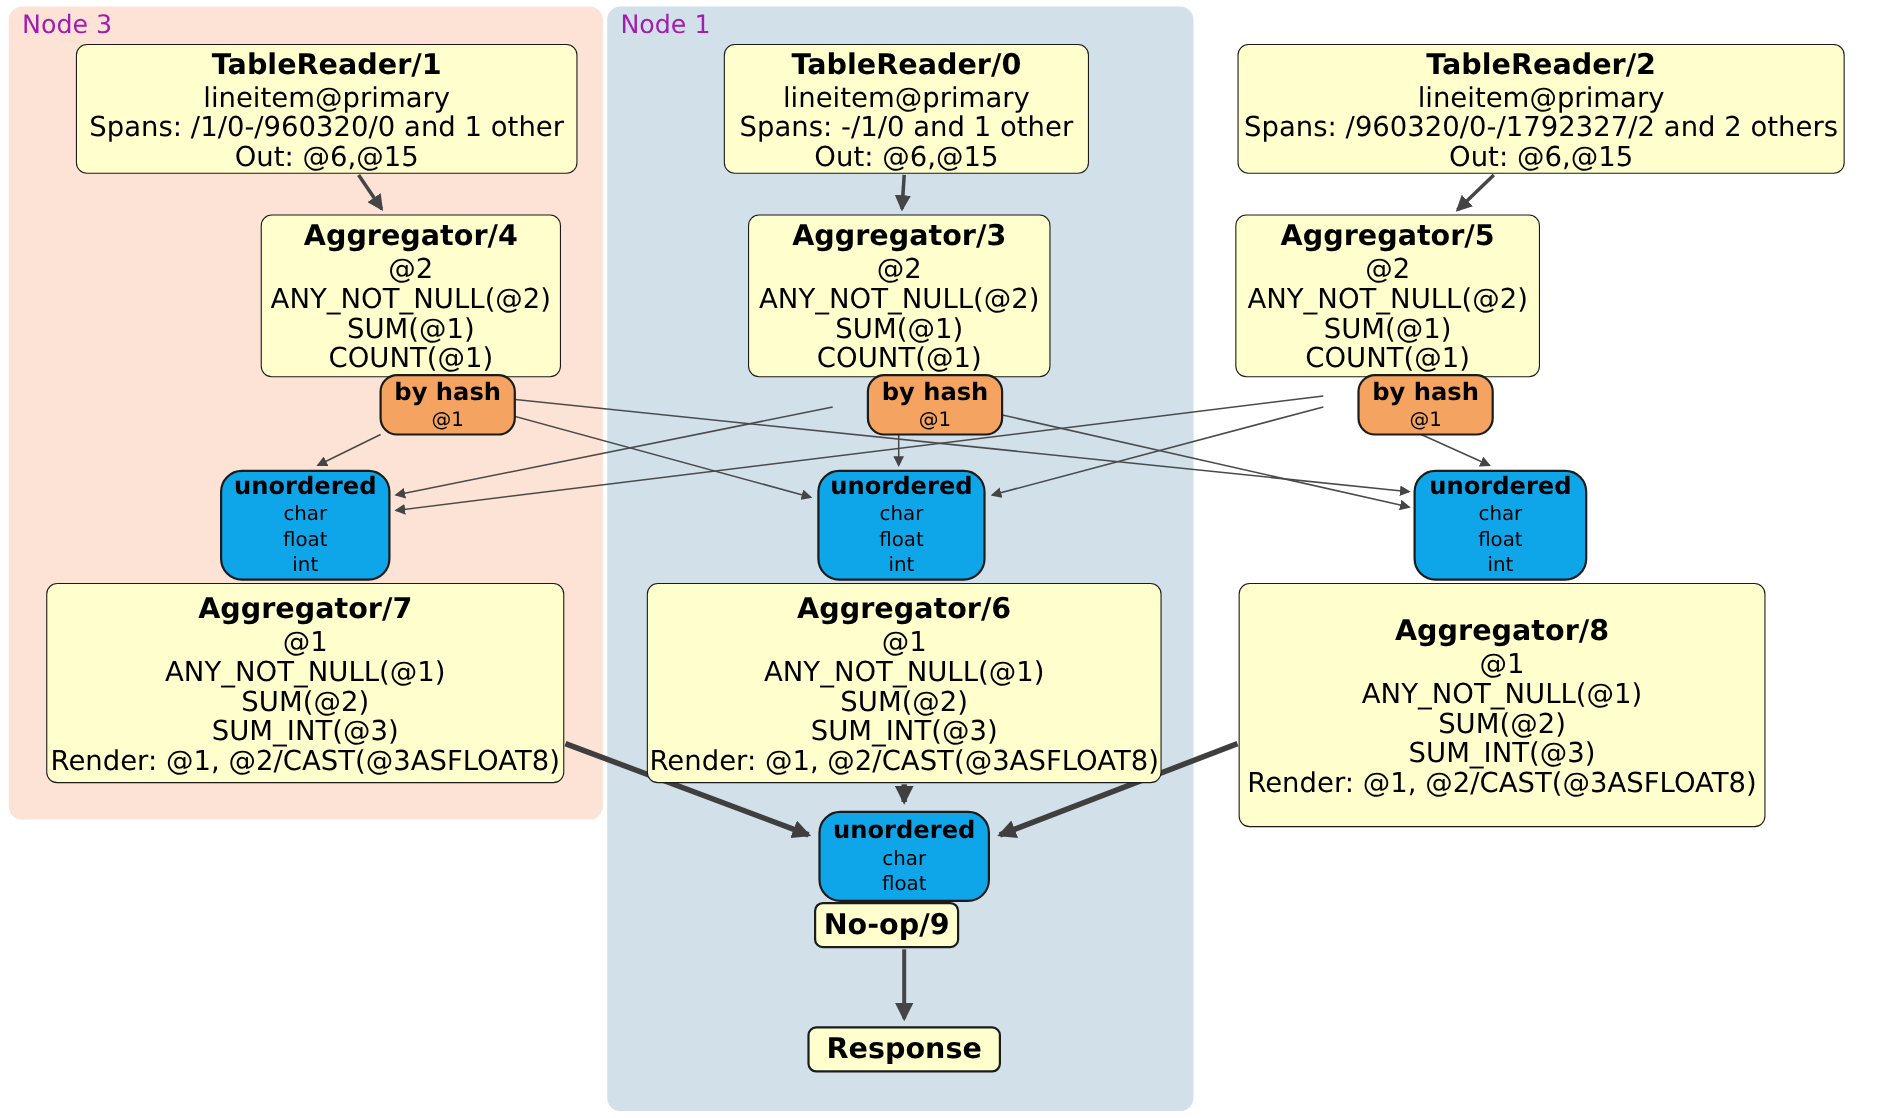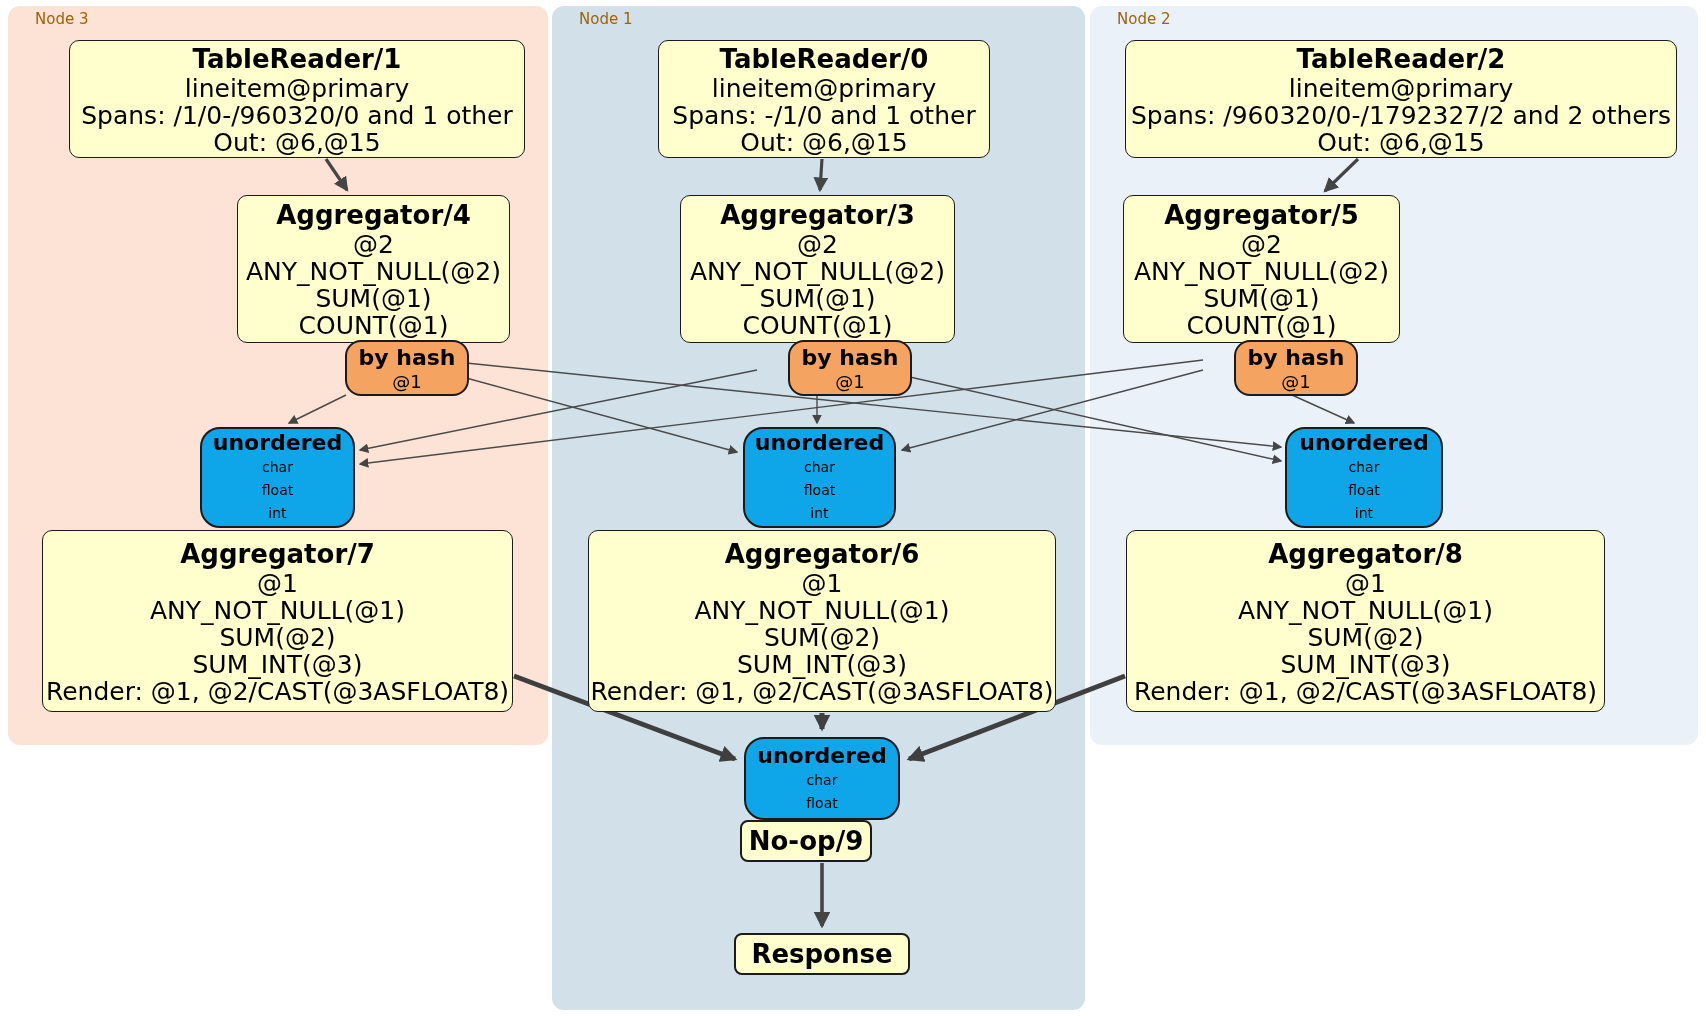--- a/index.html
+++ b/index.html
@@ -1,52 +1,49 @@
 <!DOCTYPE html>
 <html><head>
 <meta charset="utf-8">
 <style>
   html,body{margin:0;padding:0;background:#ffffff;}
   .canvas{
     position:relative;width:1706px;height:1016px;background:#ffffff;
     font-family:"DejaVu Sans","Liberation Sans",sans-serif;color:#000;overflow:hidden;
   }
   .group{position:absolute;border-radius:12px;z-index:0;}
-  .group .glabel{position:absolute;left:12px;top:4px;font-size:15px;color:#a16207;margin-left:15px;}
+  .group .glabel{position:absolute;left:12px;top:4px;font-size:23px;color:#a21caf;}
   .g3{left:8px;top:6px;width:540px;height:739px;background:#fce3d5;}
   .g1{left:552px;top:6px;width:533px;height:1004px;background:#d2e0ea;}
   .g2{left:1090px;top:6px;width:608px;height:739px;background:#eaf1f9;}
   svg.edges{position:absolute;left:0;top:0;z-index:1;}
   .box{position:absolute;z-index:2;display:flex;flex-direction:column;justify-content:center;
        align-items:center;text-align:center;box-sizing:border-box;}
   .proc{background:#ffffce;border:1.6px solid #1b1b1b;border-radius:10px;}
   .proc .t{font-weight:bold;font-size:26px;line-height:32px;white-space:nowrap;}
   .proc .bl{font-size:25px;line-height:27px;white-space:nowrap;}
   .router{background:#f4a460;border:2px solid #1b1b1b;border-radius:16px;margin-left:32px;}
   .router .t{font-weight:bold;font-size:22px;line-height:26px;}
   .router .d{font-size:18px;line-height:21px;}
   .sync{background:#0ea5e9;border:2px solid #1b1b1b;border-radius:20px;}
   .sync .t{font-weight:bold;font-size:22px;line-height:26px;}
-  .sync .bl{font-size:14px;line-height:23px;}
+  .sync .bl{font-size:18px;line-height:23px;}
   .mini{background:#ffffce;border:2px solid #1b1b1b;border-radius:8px;}
   .mini .t{font-weight:bold;font-size:26px;line-height:30px;white-space:nowrap;}
 </style>
 </head>
 <body>
 
 <div class="canvas">
 
   <div class="group g3">
     <span class="glabel">Node 3</span>
   </div>
   <div class="group g1">
     <span class="glabel">Node 1</span>
-  </div>
-  <div class="group g2">
-    <span class="glabel">Node 2</span>
   </div>
 
   <svg class="edges" width="1706" height="1016" viewBox="0 0 1706 1016">
     <defs>
       <marker id="ah-s" viewBox="0 0 10 10" refX="8.5" refY="5" markerWidth="7" markerHeight="7" orient="auto-start-reverse">
         <path d="M0,0 L10,5 L0,10 z" fill="#454545"></path>
       </marker>
       <marker id="ah-m" viewBox="0 0 10 10" refX="8.5" refY="5" markerWidth="4.6" markerHeight="4.6" orient="auto-start-reverse">
         <path d="M0,0 L10,5 L0,10 z" fill="#454545"></path>
       </marker>
@@ -158,21 +155,21 @@
     <div class="bl">Render: @1, @2/CAST(@3ASFLOAT8)</div>
   </div>
   <div class="box proc" style="left:588px;top:530px;width:468px;height:182px;">
     <div class="t">Aggregator/6</div>
     <div class="bl">@1</div>
     <div class="bl">ANY_NOT_NULL(@1)</div>
     <div class="bl">SUM(@2)</div>
     <div class="bl">SUM_INT(@3)</div>
     <div class="bl">Render: @1, @2/CAST(@3ASFLOAT8)</div>
   </div>
-  <div class="box proc" style="left:1126px;top:530px;width:479px;height:182px;">
+  <div class="box proc" style="left:1126px;top:530px;width:479px;height:222px;">
     <div class="t">Aggregator/8</div>
     <div class="bl">@1</div>
     <div class="bl">ANY_NOT_NULL(@1)</div>
     <div class="bl">SUM(@2)</div>
     <div class="bl">SUM_INT(@3)</div>
     <div class="bl">Render: @1, @2/CAST(@3ASFLOAT8)</div>
   </div>
 
   <div class="box sync" style="left:744px;top:737px;width:156px;height:83px;">
     <div class="t">unordered</div>

